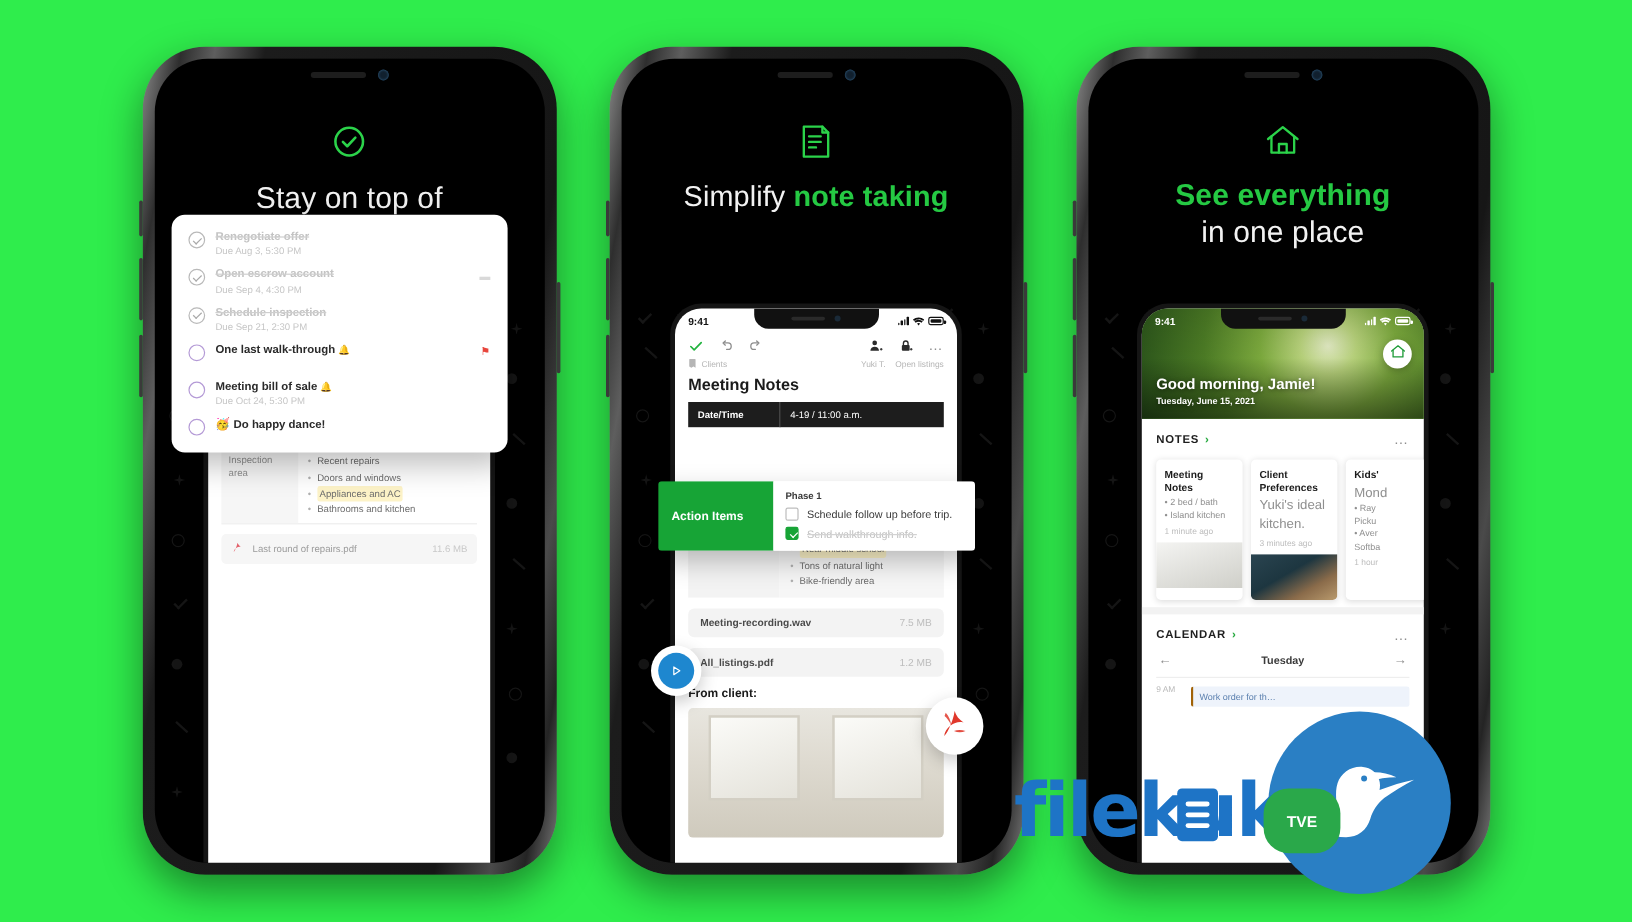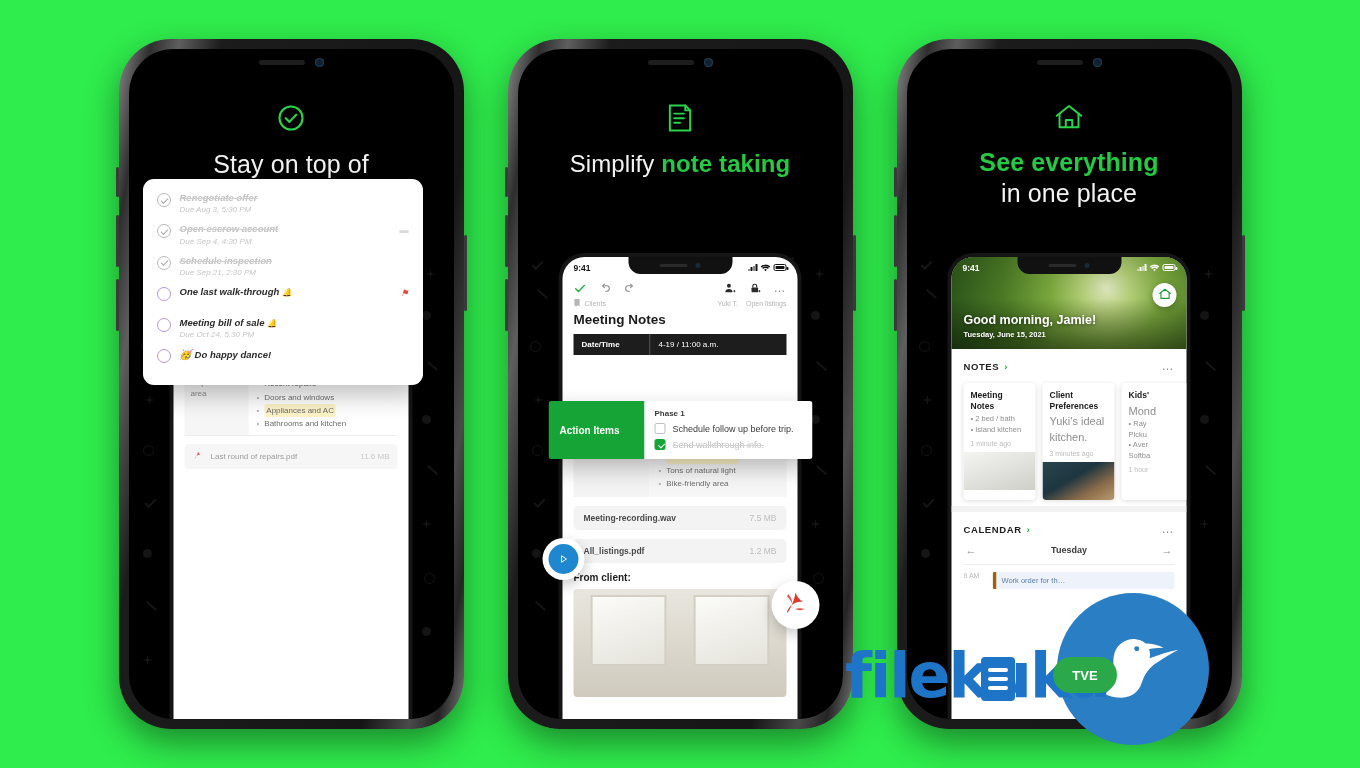--- a/index.html
+++ b/index.html
@@ -99,22 +99,22 @@
   .tb-ico { color: #8d8d8d; display: flex; }
   .tb-ico.ok { color: #22b33f; }
   .crumbs { display: flex; align-items: center; justify-content: space-between; padding: 0 11px 2px; font-size: 7px; color: #b5b5b5; }
   .crumb-l { display: flex; align-items: center; gap: 4px; }
   .crumb-r { display: flex; gap: 8px; }
   .doc-title { padding: 2px 11px 7px; font-size: 13.5px; font-weight: 700; color: #1b1b1b; }
 
   
   .task-card {
     position: absolute; left: 14px; top: 130px; width: 280px;
-    background: #fff; border-radius: 11px; padding: 13px 14px 22px;
-    box-shadow: 0 10px 26px rgba(0,0,0,.26); z-index: 7; font-style: italic;
+    background: #fff; border-radius: 11px; padding: 13px 14px 14px;
+    box-shadow: 0 10px 26px rgba(0,0,0,.26); z-index: 7;
   }
   .task { display: flex; align-items: flex-start; gap: 9px; margin-bottom: 9px; position: relative; }
   .task:last-child { margin-bottom: 0; }
   .tick {
     flex: 0 0 auto; width: 14px; height: 14px; border-radius: 50%;
     border: 1.3px solid #b9b9b9; margin-top: 1px; position: relative;
   }
   .tick.open { border-color: #b49ad6; }
   .tick.done::after {
     content:""; position:absolute; left:3.2px; top:3.6px; width:6px; height:3px;
@@ -226,32 +226,32 @@
   .thumb.living { background: linear-gradient(160deg,#f4f4f2 0%,#e2e2de 48%,#cfcfc9 100%); }
   .thumb.kitchen { background: linear-gradient(150deg,#2a4450 0%,#1d3640 42%,#8a6b4a 72%,#b99a6d 100%); }
 
   .cal-divider { height: 6px; background: #f2f2f2; }
   .cal-nav { display: flex; align-items: center; justify-content: space-between; padding: 6px 14px 8px;
     font-size: 9px; color: #3a3a3a; font-weight: 600; }
   .cal-nav .arrow { color: #8d8d8d; font-size: 11px; }
   .cal-line { border-top: 1px solid #eee; margin: 0 12px; }
   .cal-slot { display: flex; gap: 7px; padding: 7px 12px 0; }
   .cal-time { flex: 0 0 22px; font-size: 7px; color: #b8b8b8; }
-  .cal-event { flex: 1; background: #eef3fb; border-left: 4px solid #a16207; border-radius: 2px;
+  .cal-event { flex: 1; background: #eef3fb; border-left: 2px solid #a16207; border-radius: 2px;
     font-size: 7.5px; color: #5a7fae; padding: 4px 5px; }
 
   
   .watermark { position: absolute; left: 845px; top: 605px; z-index: 30; pointer-events: none; }
   .wm-text { position: absolute; left: 0; top: 34px; font-size: 62px; font-weight: 700;
     color: #1e74c6; letter-spacing: -2px; font-family: "DejaVu Sans", sans-serif; }
   .wm-doc { position: absolute; left: 136px; top: 52px; width: 34px; height: 44px;
     background: #1e74c6; border-radius: 4px; }
   .wm-doc i { position: absolute; left: 7px; width: 20px; height: 4px; background: #fff; border-radius: 2px; }
   .wm-doc i:nth-child(1){ top: 11px } .wm-doc i:nth-child(2){ top: 20px } .wm-doc i:nth-child(3){ top: 29px }
-  .wm-pill { position: absolute; left: 208px; top: 52px; width: 64px; height: 36px;
+  .wm-pill { position: absolute; left: 208px; top: 52px; width: 64px; height: 54px;
     background: #2aa84a; border-radius: 21px; display: flex; align-items: center; justify-content: center;
     color: #fff; font-size: 13px; font-weight: 700; }
   .wm-circle { position: absolute; left: 212px; top: -12px; width: 152px; height: 152px;
     border-radius: 50%; background: #2a7fc4; }
   .wm-bird { position: absolute; left: 238px; top: 14px; color: #fff; }
 </style>
 </head>
 <body>
 
 <div class="stage">

